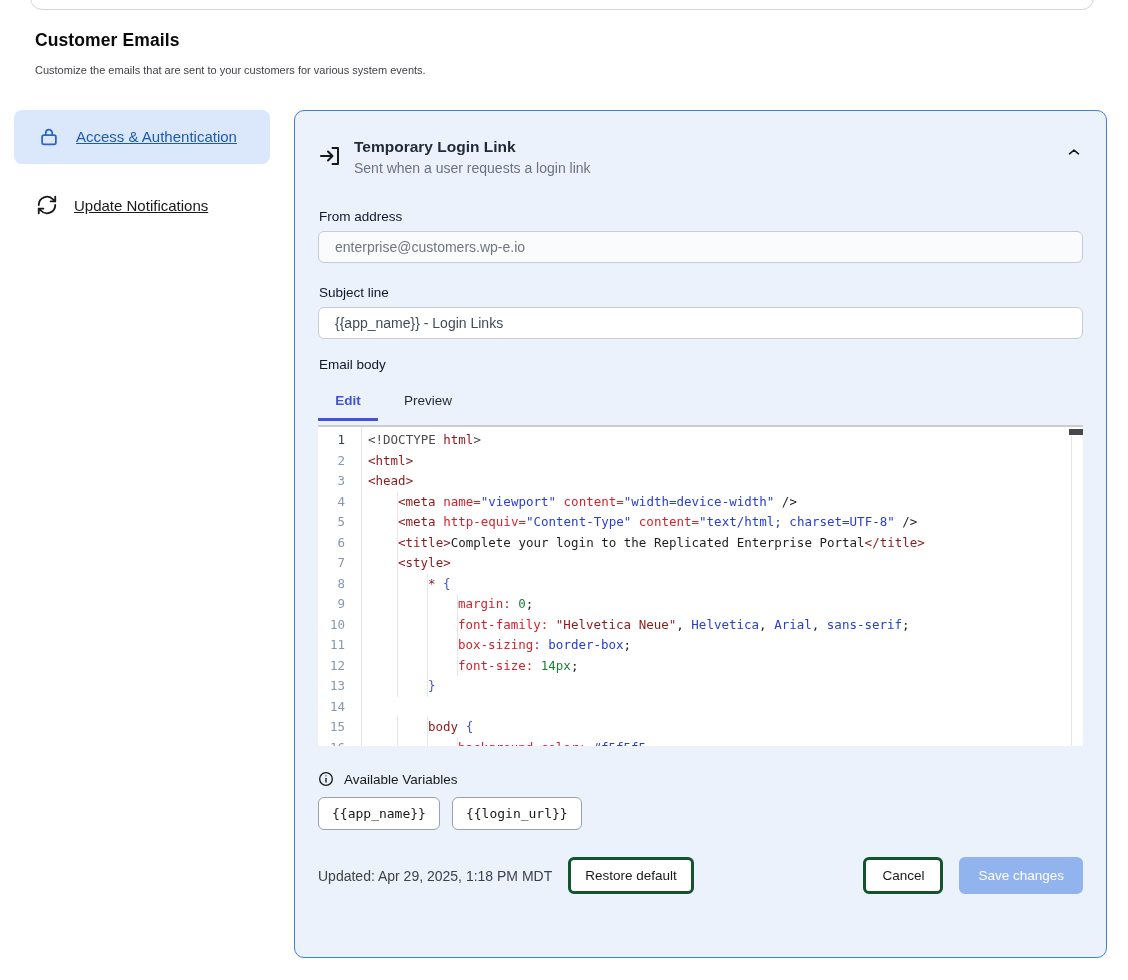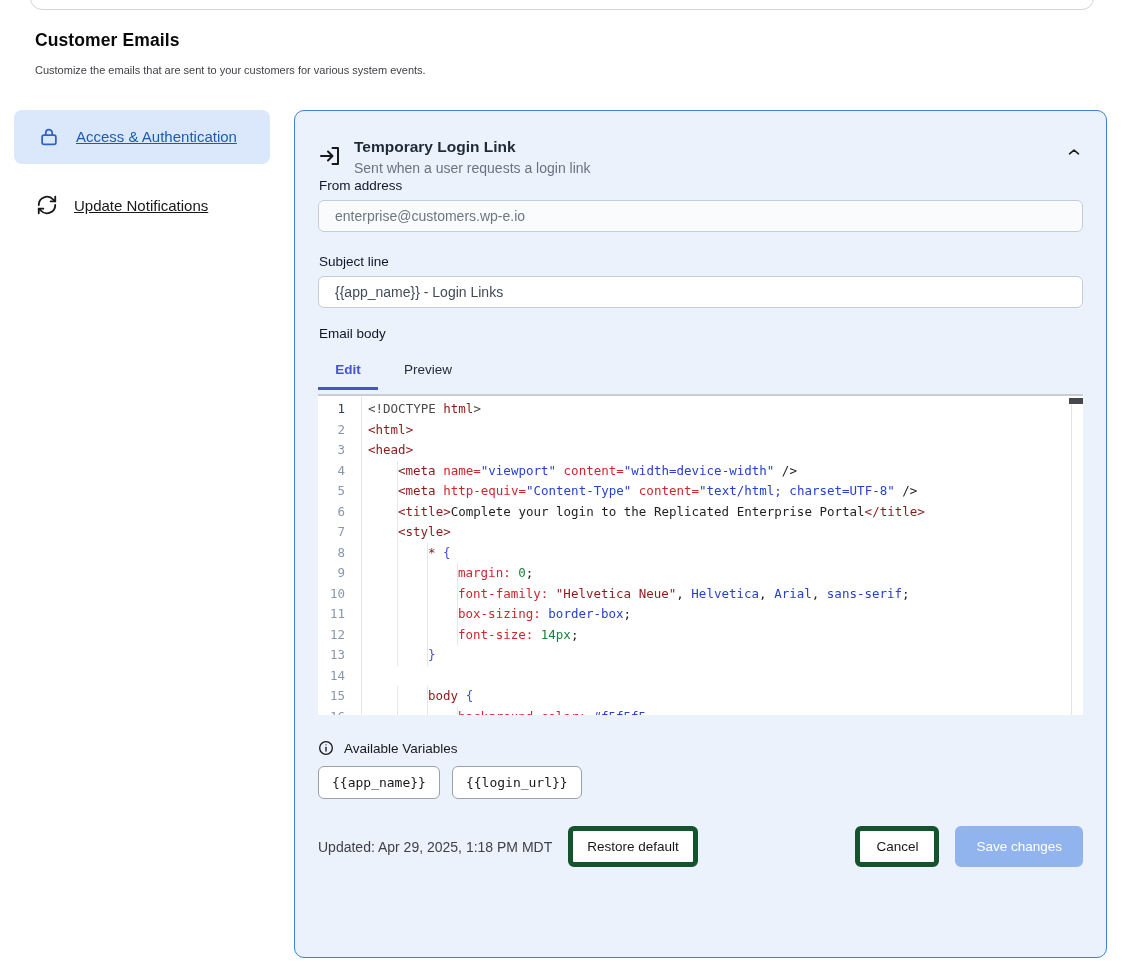--- a/index.html
+++ b/index.html
@@ -19,21 +19,21 @@
   .side-item { display:flex; align-items:center; gap:16px; font-size:15px; cursor:pointer;text-decoration:underline; }
   .side-item.active { background:#dbe8fb; border-radius:8px; padding:15px 14px 15px 24px;
     color:#1d5bb0; line-height:24px; }
   .side-item.plain { margin-top:26px; padding:4px 14px 4px 22px; color:#18181b; }
   .side-item .icn { flex:0 0 22px; height:22px; }
 
   
   .panel { position:absolute; left:294px; top:110px; width:813px; height:848px;
     background:#ebf2fc; border:1px solid #3d7fd9; border-radius:10px; padding:24px 23px; }
 
-  .panel-header { display:flex; gap:12px; }
+  .panel-header { display:flex; gap:12px; margin-bottom:31px; }
   .ph-icon { width:24px; height:24px; margin-top:9px; }
   .ph-title { font-size:15.5px; font-weight:700; color:#1f2937; line-height:23px; }
   .ph-sub { font-size:14px; color:#6b7280; line-height:20px; }
   .ph-chevron { margin-left:auto; margin-top:8px; width:18px; height:18px; cursor:pointer; }
 
   .fgroup { margin-bottom:22px; }
   .field-label { display:block; font-size:13.5px; color:#0f172a; margin:0 0 7px 1px; }
   .tinput { display:block; width:100%; height:32px; border:1px solid #c6ccd4; border-radius:6px;
     font-size:14px; padding:0 16px; font-family:"Liberation Sans", sans-serif; outline:none; }
   .tinput.from { background:#fafbfc; color:#6f7680; }
@@ -70,21 +70,21 @@
   .vsb-thumb { position:absolute; top:2px; right:0; width:14px; height:6px; background:#46484d; }
 
   .vars-row { margin-top:25px; display:flex; align-items:center; gap:10px;
     font-size:13.5px; color:#18181b; }
   .chips { margin-top:10px; display:flex; gap:12px; }
   .chip { font-family:"DejaVu Sans Mono", monospace; font-size:13px; background:#fff;
     border:1px solid #9aa1a9; border-radius:6px; padding:8px 13px; color:#18181b; cursor:pointer; }
 
   .footer { margin-top:27px; display:flex; align-items:center; }
   .updated { font-size:14px; color:#3f3f46; }
-  .btn { font-size:13.5px; border-radius:6px; padding:8px 14px; border:5px solid #14532d;
+  .btn { font-size:13.5px; border-radius:6px; padding:8px 14px; border:3px solid #14532d;
     background:#fff; color:#18181b; font-family:"Liberation Sans", sans-serif; cursor:pointer; }
   .btn.restore { margin-left:16px; }
   .btn.cancel { margin-left:auto; padding:8px 16px; }
   .btn.save { margin-left:16px; background:#91b4ee; border-color:#91b4ee; color:#fff; padding:8px 16px; }
 </style>
 </head>
 <body>
 
 <div class="top-edge"></div>
 

